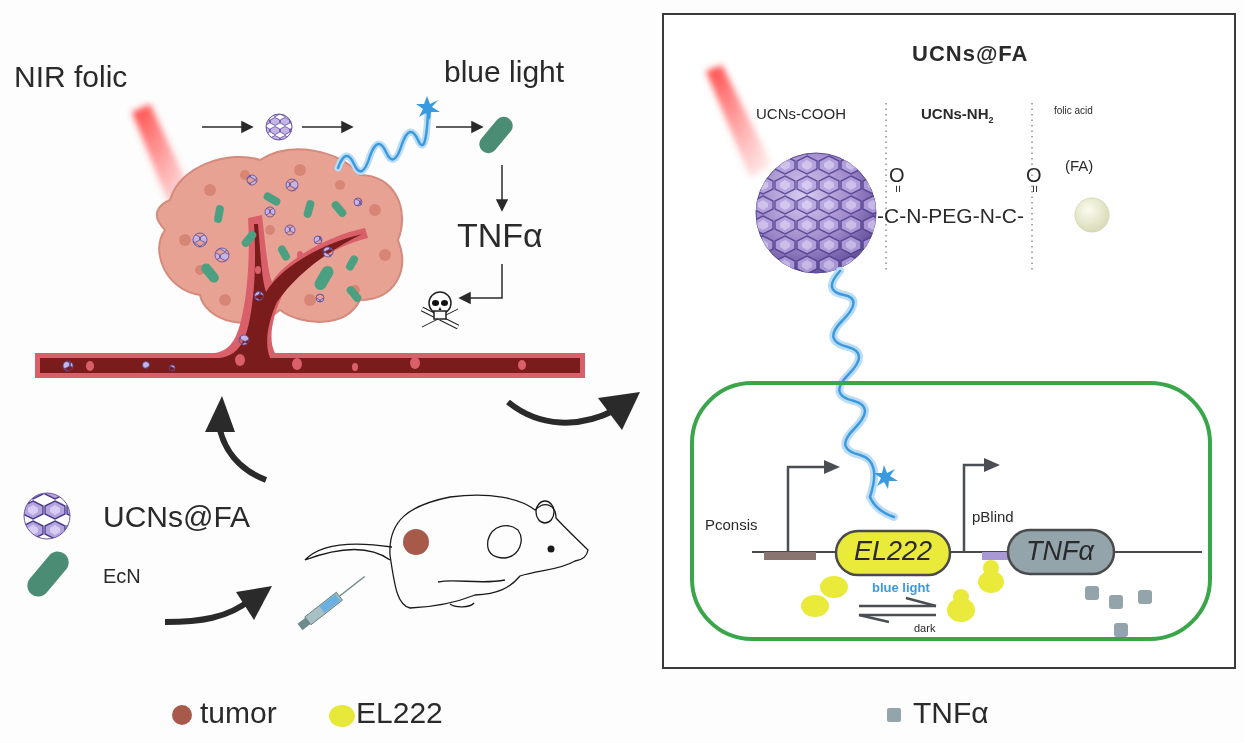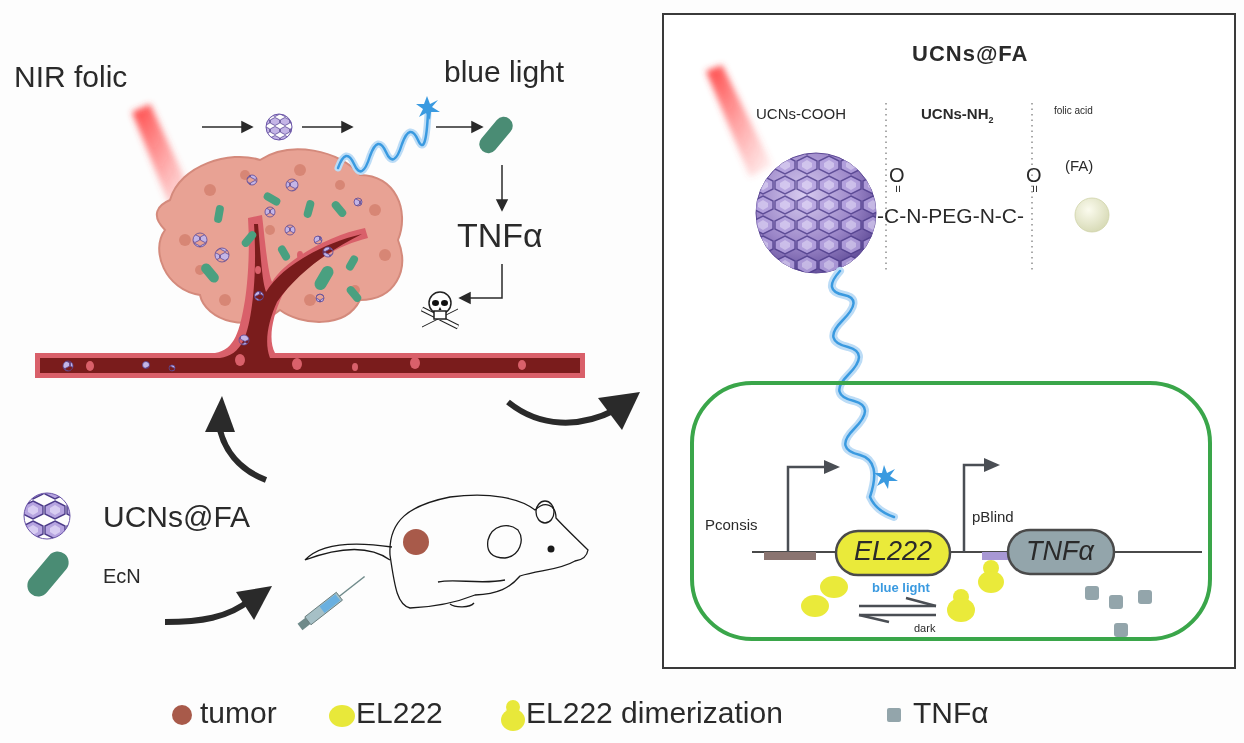--- a/index.html
+++ b/index.html
@@ -280,24 +280,18 @@
   <div class="item" style="left:170px;">
     <svg class="sw" width="24" height="24">
         <circle cx="12" cy="12" r="10" fill="#a85a4a"></circle>
       </svg><span>tumor</span>
   </div>
   <div class="item" style="left:328px;">
     <svg class="sw" width="28" height="24" style="margin-right:0;">
         <ellipse cx="14" cy="13" rx="13" ry="11" fill="#e8e83a"></ellipse>
       </svg><span>EL222</span>
   </div>
-  <div class="item" style="left:500px;">
-    <svg class="sw" width="26" height="32" style="margin-right:0;">
-        <circle cx="13" cy="8" r="7" fill="#e8e83a"></circle>
-        <ellipse cx="13" cy="21" rx="12" ry="11" fill="#e8e83a"></ellipse>
-      </svg><span>EL222 dimerization</span>
-  </div>
   <div class="item" style="left:885px;">
     <svg class="sw" width="18" height="18" style="margin-right:10px;">
         <rect x="2" y="2" width="14" height="14" rx="2" fill="#93a5ab"></rect>
       </svg><span>TNFα</span>
   </div>
 </div>
 
 </body></html>

